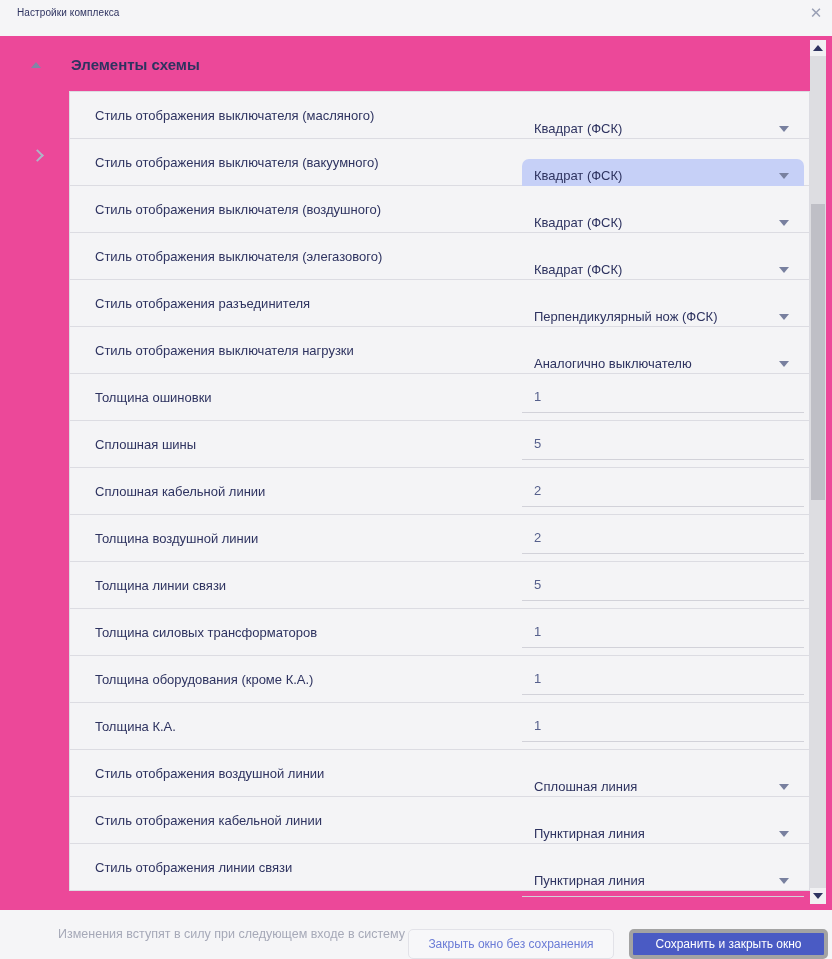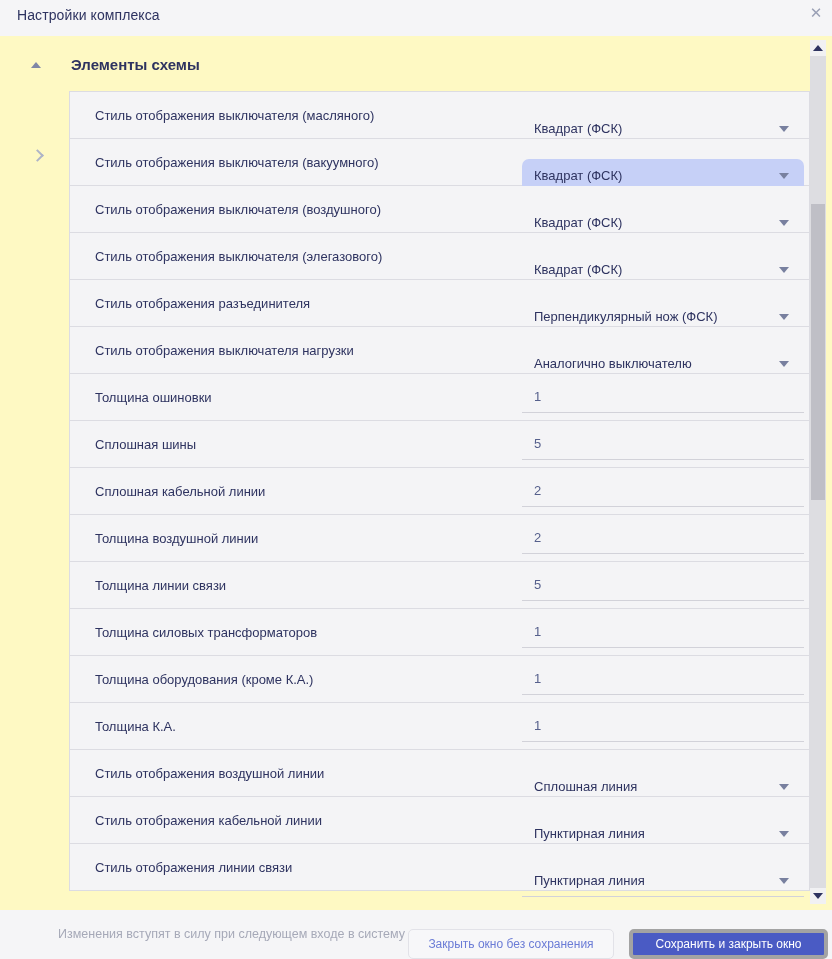--- a/index.html
+++ b/index.html
@@ -15,33 +15,33 @@
     width: 832px; height: 959px;
     background: #f5f5f7;
   }
   
   .titlebar {
     position: absolute; left: 0; top: 0; width: 832px; height: 36px;
     background: #f5f5f7;
   }
   .dialog-title {
     position: absolute; left: 17px; top: 7px;
-    font-size: 14px; color: #2e3360; letter-spacing: .1px;
+    font-size: 10px; color: #2e3360; letter-spacing: .1px;
     white-space: nowrap;
   }
   .close-btn {
     position: absolute; right: 6px; top: 2px;
     width: 20px; height: 20px;
     display: flex; align-items: center; justify-content: center;
     color: #9aa0b5; font-size: 15px; line-height: 1; cursor: pointer;
   }
   
   .body-area {
     position: absolute; left: 0; top: 36px; width: 832px; height: 874px;
-    background: #fef9c3;
+    background: #ec4899;
   }
   
   .left-rail {
     position: absolute; left: 0; top: 0; width: 60px; height: 874px;
   }
   .collapse-tri {
     position: absolute; left: 31px; top: 26px;
     width: 0; height: 0;
     border-left: 5px solid transparent;
     border-right: 5px solid transparent;

